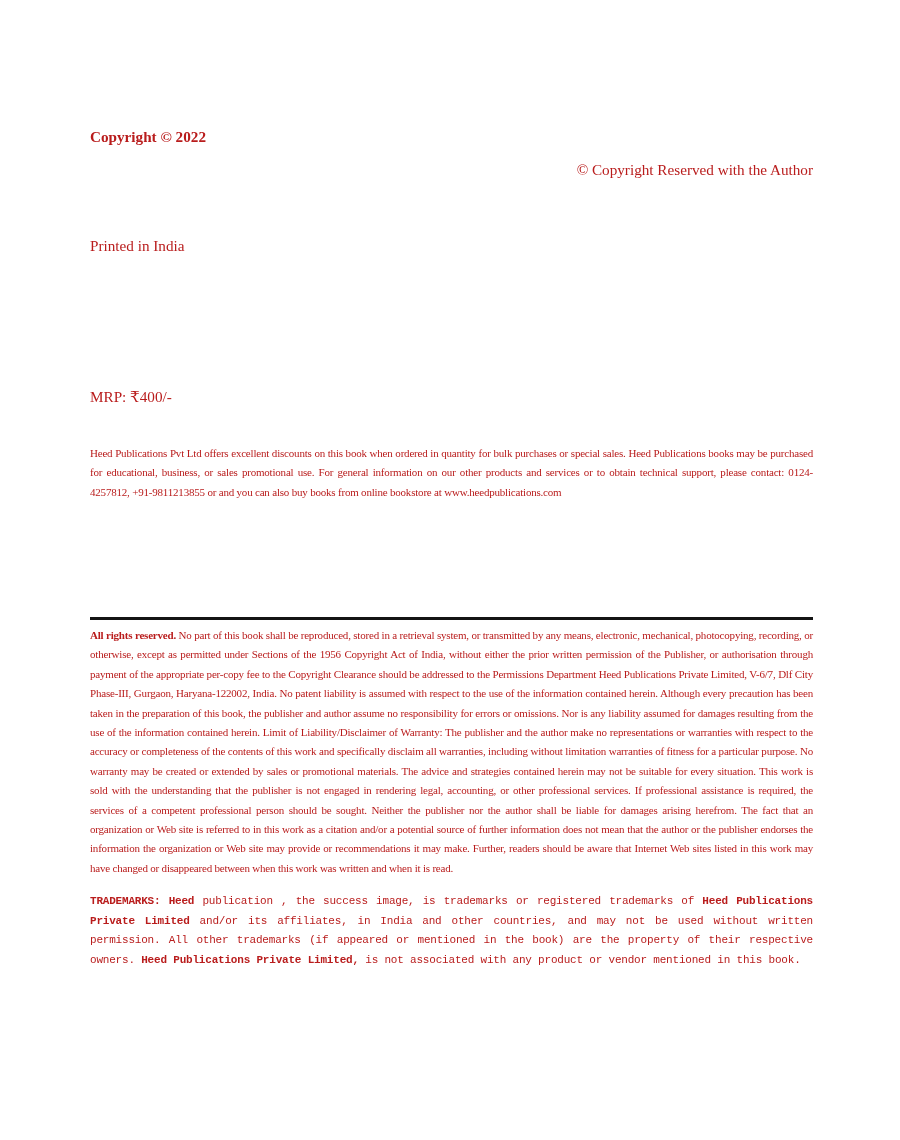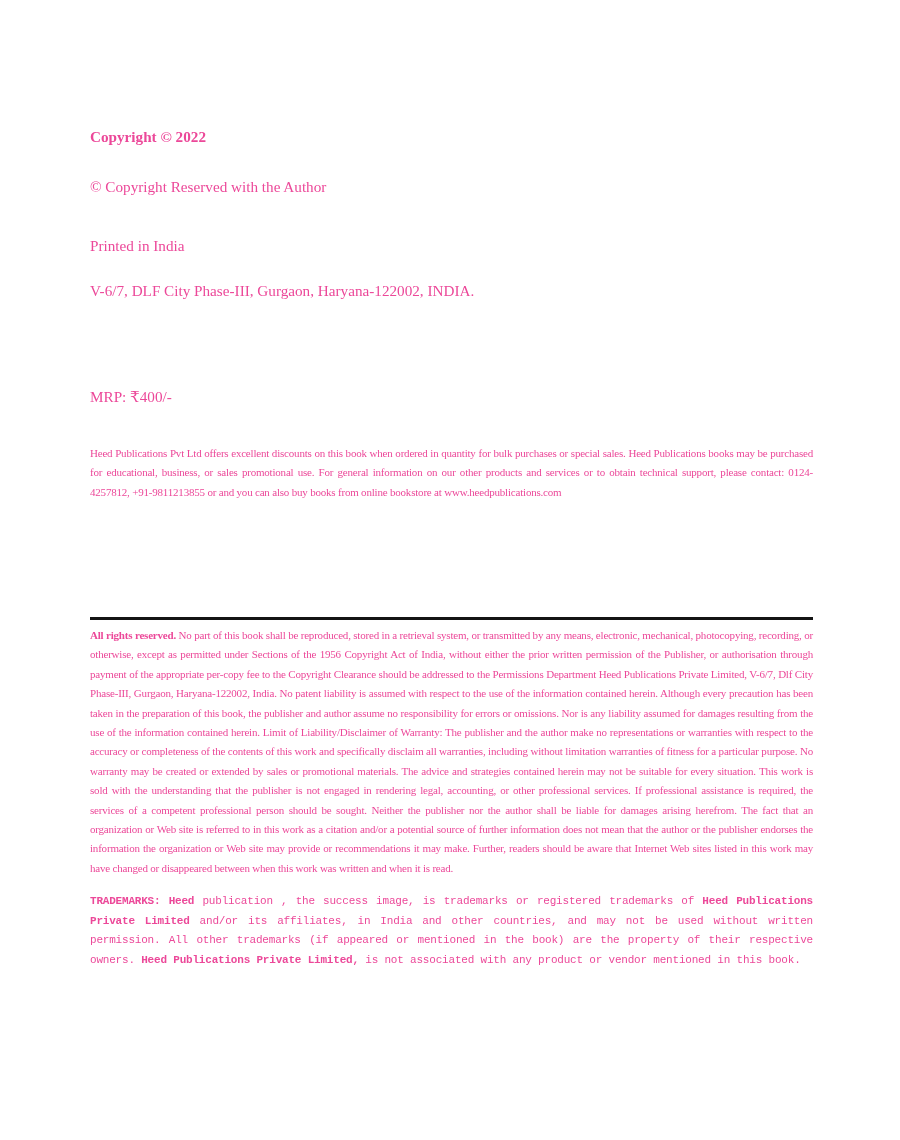--- a/index.html
+++ b/index.html
@@ -7,33 +7,33 @@
     padding: 0;
     background: #ffffff;
   }
   .page {
     position: relative;
     width: 900px;
     height: 1140px;
     background: #ffffff;
     overflow: hidden;
     font-family: "Liberation Serif", "DejaVu Serif", serif;
-    color: #ec4899;
+    color: #b91c1c;
   }
   .content {
     position: absolute;
     left: 90px;
     top: 0;
     width: 723px;
   }
   .abs { position: absolute; left: 0; width: 723px; margin: 0; }
   .toplines { font-size: 15.2px; line-height: 20px; }
   .bold { font-weight: bold; }
   #copyright-line { top: 127px; }
-  #reserved-line  { top: 177px; }
+  #reserved-line  { top: 160px; text-align: right; }
   #printed-line   { top: 236px; }
   #corp-block     { top: 281px; line-height: 19.8px; }
   #mrp-line       { top: 387px; }
   #bulk-block     { top: 444px; }
   #bulk-block .heading {
     font-size: 15px; font-weight: bold; margin: 0; line-height: 19.5px;
   }
   .justified {
     font-size: 11px;
     letter-spacing: -0.2px;
@@ -60,21 +60,20 @@
 <div class="page">
   <div class="content">
 
     <p id="copyright-line" class="abs toplines bold">Copyright © 2022</p>
 
     <p id="reserved-line" class="abs toplines">© Copyright Reserved with the Author</p>
 
     <p id="printed-line" class="abs toplines">Printed in India</p>
 
     <div id="corp-block" class="abs toplines">
-      <div>V-6/7, DLF City Phase-III,  Gurgaon, Haryana-122002,  INDIA.</div>
     </div>
 
     <p id="mrp-line" class="abs toplines">MRP: ₹400/-</p>
 
     <div id="bulk-block" class="abs">
       <p class="justified">Heed Publications Pvt Ltd offers excellent discounts on this book when ordered in quantity for bulk purchases or special sales. Heed Publications books may be purchased for educational, business, or sales promotional use. For general information on our other products and services or to obtain technical support, please contact: 0124-4257812, +91-9811213855 or and you can also buy books from online bookstore at www.heedpublications.com</p>
     </div>
 
     <div id="divider"></div>
 

